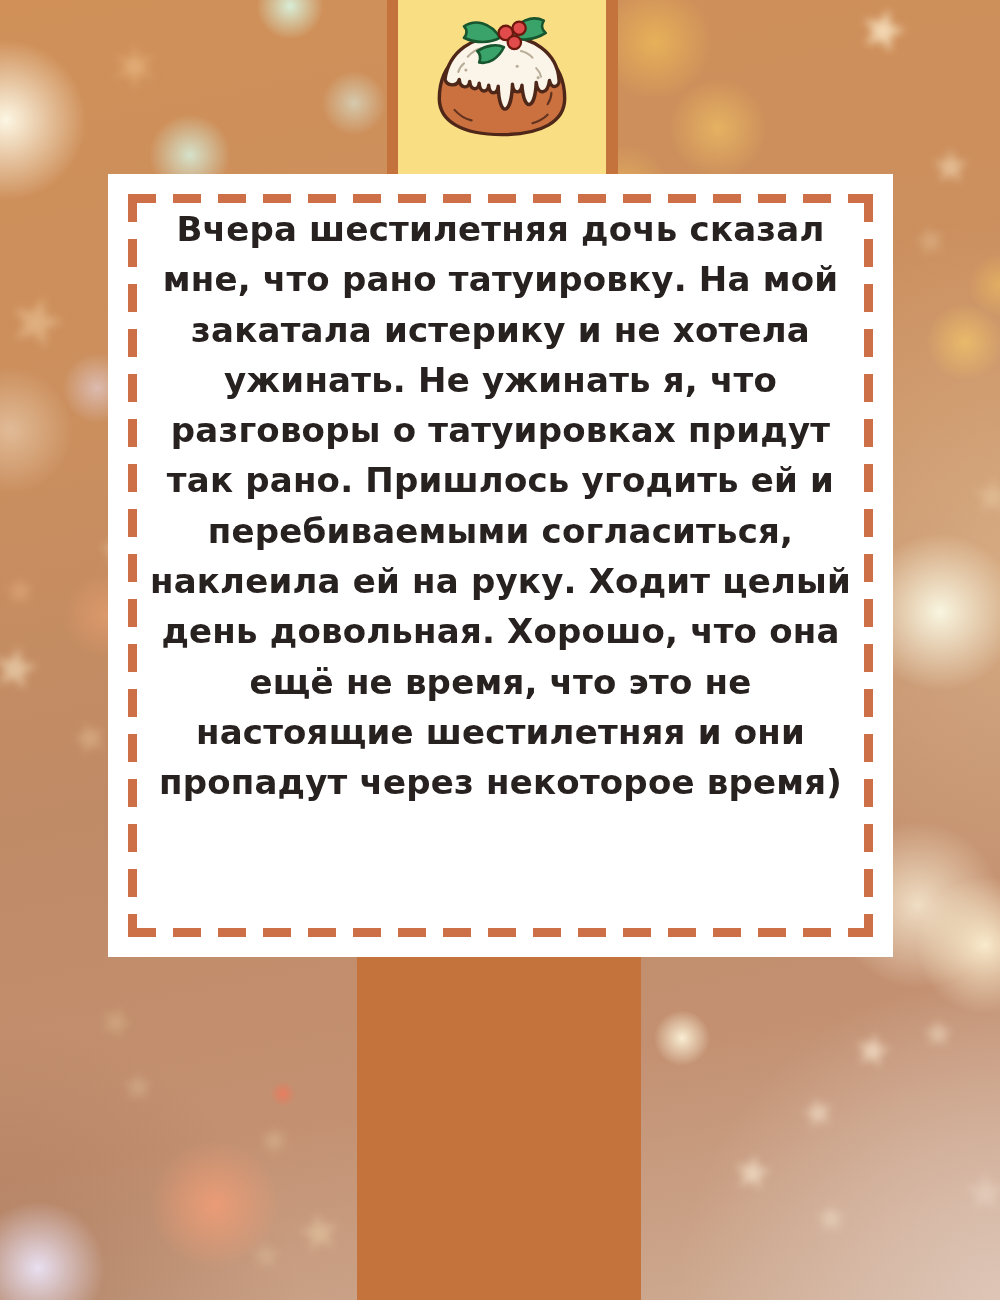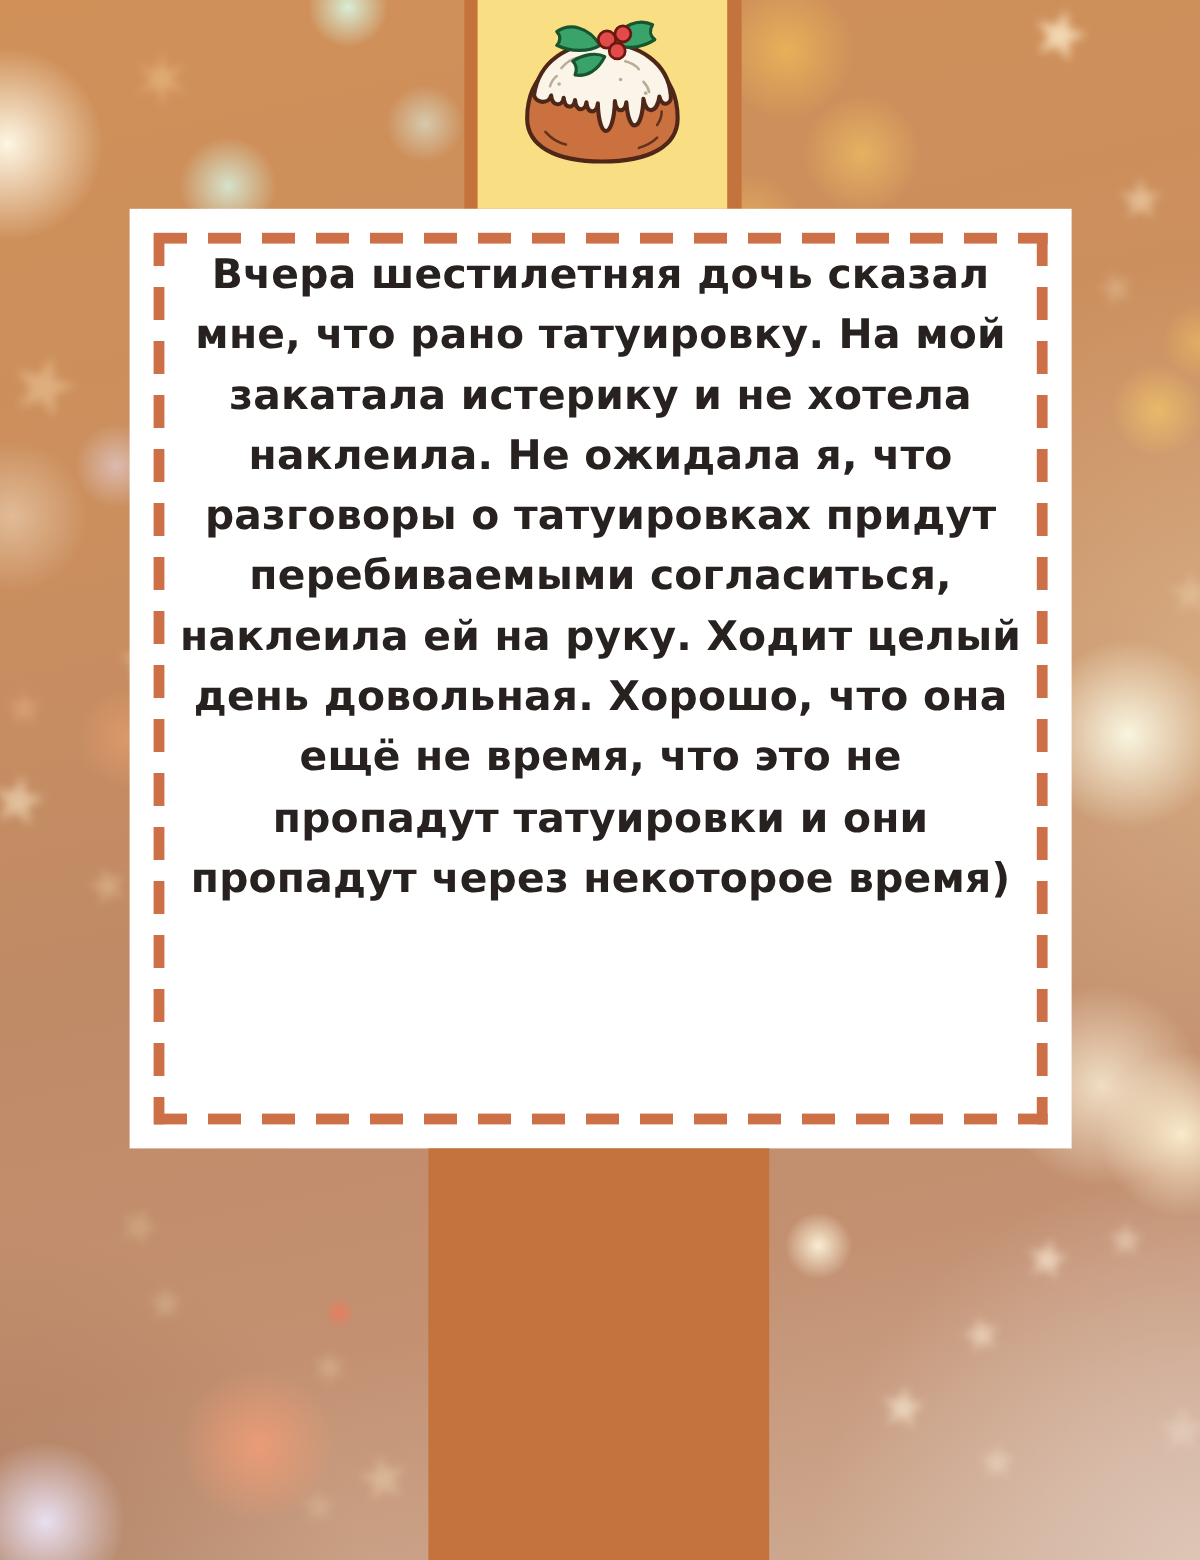--- a/index.html
+++ b/index.html
@@ -176,26 +176,27 @@
 
   <div class="card">
     <div class="dash dash-top"></div>
     <div class="dash dash-bottom"></div>
     <div class="dash dash-left"></div>
     <div class="dash dash-right"></div>
     <div class="card-text" id="text-lines">
         <div>Вчера шестилетняя дочь сказал</div>
         <div>мне, что рано татуировку. На мой</div>
         <div>закатала истерику и не хотела</div>
-        <div>наклеила. Не ожидала я, что</div>
+        <div>ужинать. Не ужинать я, что</div>
         <div>разговоры о татуировках придут</div>
+        <div>так рано. Пришлось угодить ей и</div>
         <div>перебиваемыми согласиться,</div>
         <div>наклеила ей на руку. Ходит целый</div>
         <div>день довольная. Хорошо, что она</div>
         <div>ещё не время, что это не</div>
-        <div>пропадут татуировки и они</div>
+        <div>настоящие шестилетняя и они</div>
         <div>пропадут через некоторое время)</div>
       </div>
   </div>
 
   <div class="ribbon-bottom"></div>
 
 </div>
 
 </body></html>

